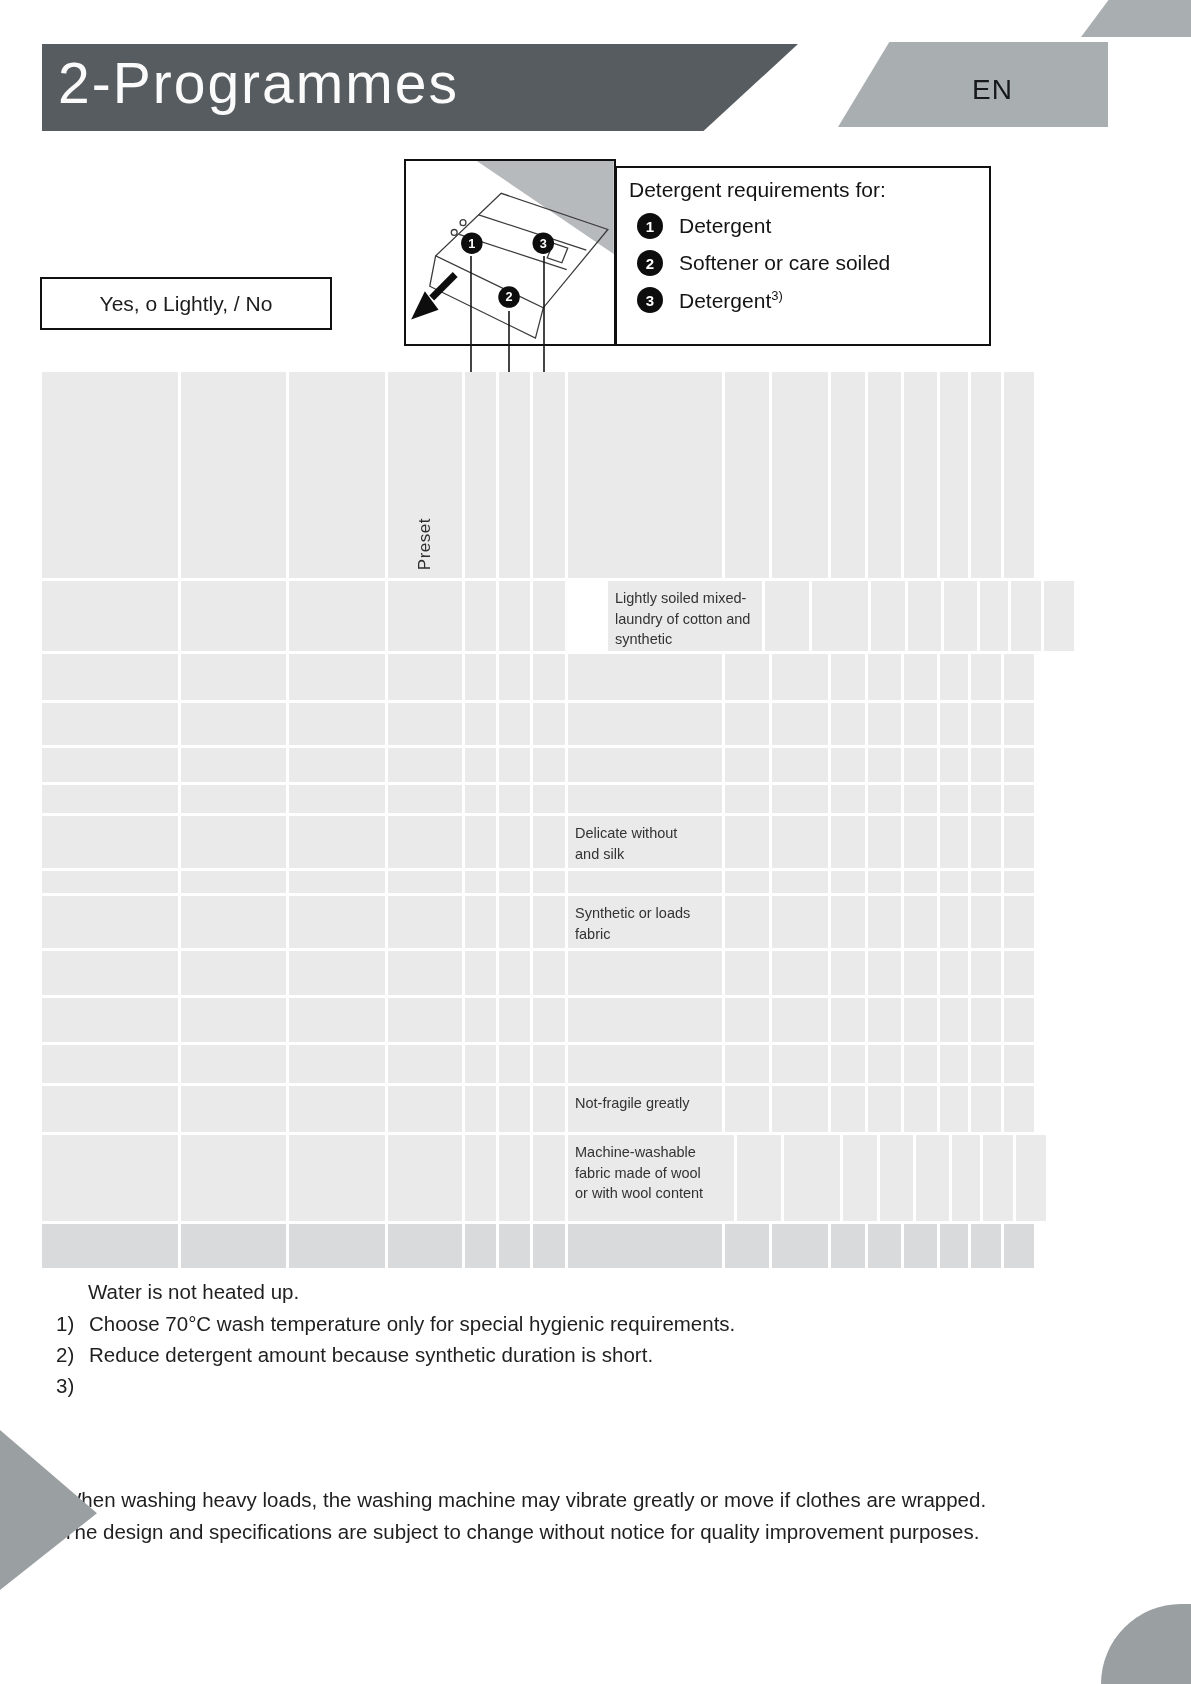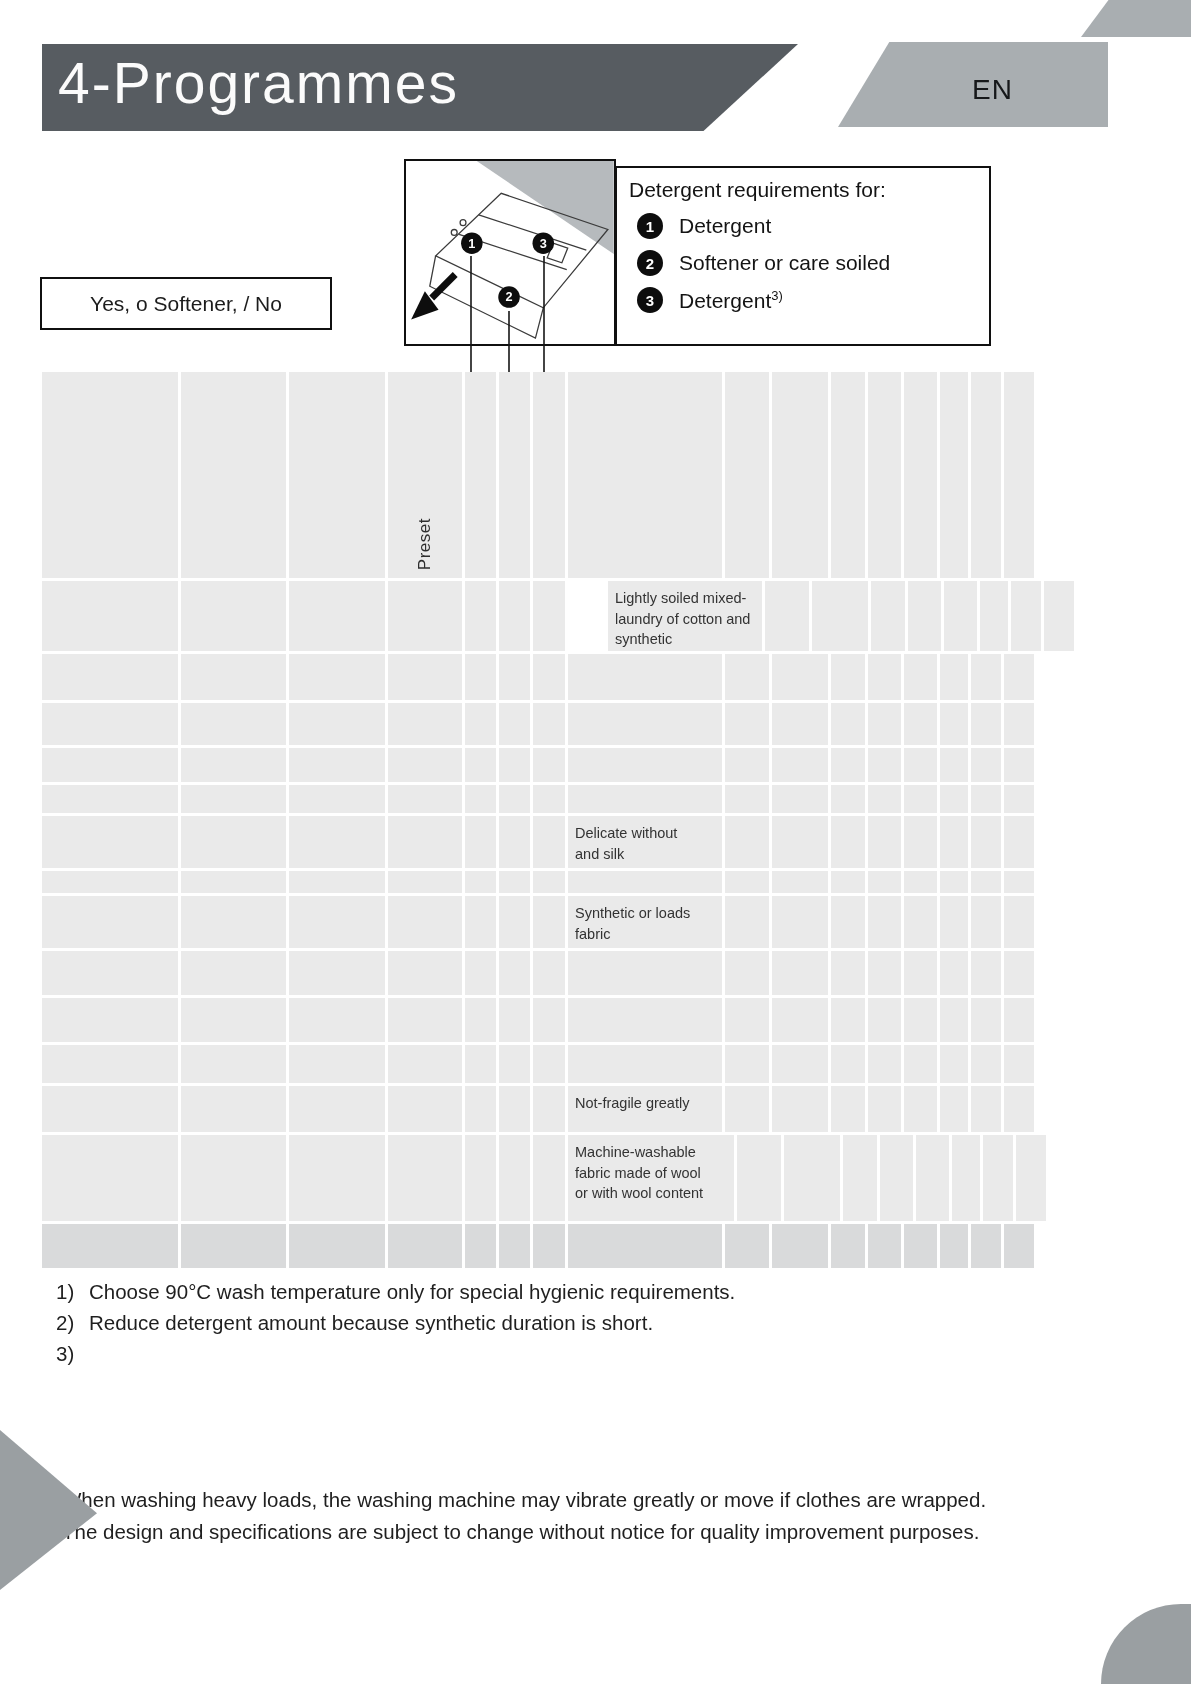--- a/index.html
+++ b/index.html
@@ -95,28 +95,28 @@
     position:absolute; right:0; bottom:0; width:90px; height:80px;
     background:#9a9fa2; border-top-left-radius:90px;
   }
 </style>
 </head>
 <body>
 
 <div class="page">
 
   <div class="banner">
-    <div class="banner-title">4-Programmes</div>
+    <div class="banner-title">2-Programmes</div>
   </div>
   <div class="en-shape"></div>
   <div class="corner-tr"></div>
   <div class="en-label">EN</div>
 
   <div class="legend-box">
-    <span>Yes, o Softener, / No</span>
+    <span>Yes, o Lightly, / No</span>
   </div>
 
   <div class="diagram-box">
     <svg viewBox="0 0 212 187" width="208" height="183">
       <polygon points="72,0 212,0 212,95" fill="#b6babd"></polygon>
       <g stroke="#3b3b3b" stroke-width="1.3" fill="none">
         <path d="M30,97 L97,33 L206,70 L140,150 Z"></path>
         <path d="M54,75 L164,111"></path>
         <path d="M74,55 L184,91"></path>
         <path d="M30,97 L24,128 L132,181 L140,150"></path>
@@ -443,23 +443,24 @@
         <div class="tcell fcell" style="width: 34px;"></div>
         <div class="tcell fcell" style="width: 33px;"></div>
         <div class="tcell fcell" style="width: 33px;"></div>
         <div class="tcell fcell" style="width: 28px;"></div>
         <div class="tcell fcell" style="width: 30px;"></div>
         <div class="tcell fcell" style="width: 30px;"></div>
       </div>
     </div>
 
   <div class="footnotes">
+    <div class="fn-intro">Water is not heated up.</div>
     <div class="fn">
       <span class="fn-num">1)</span>
-      <span class="fn-text">Choose 90°C wash temperature only for special hygienic requirements.</span>
+      <span class="fn-text">Choose 70°C wash temperature only for special hygienic requirements.</span>
     </div>
     <div class="fn">
       <span class="fn-num">2)</span>
       <span class="fn-text">Reduce detergent amount because synthetic duration is short.</span>
     </div>
     <div class="fn">
       <span class="fn-num">3)</span>
       <span class="fn-text"></span>
     </div>
   </div>

